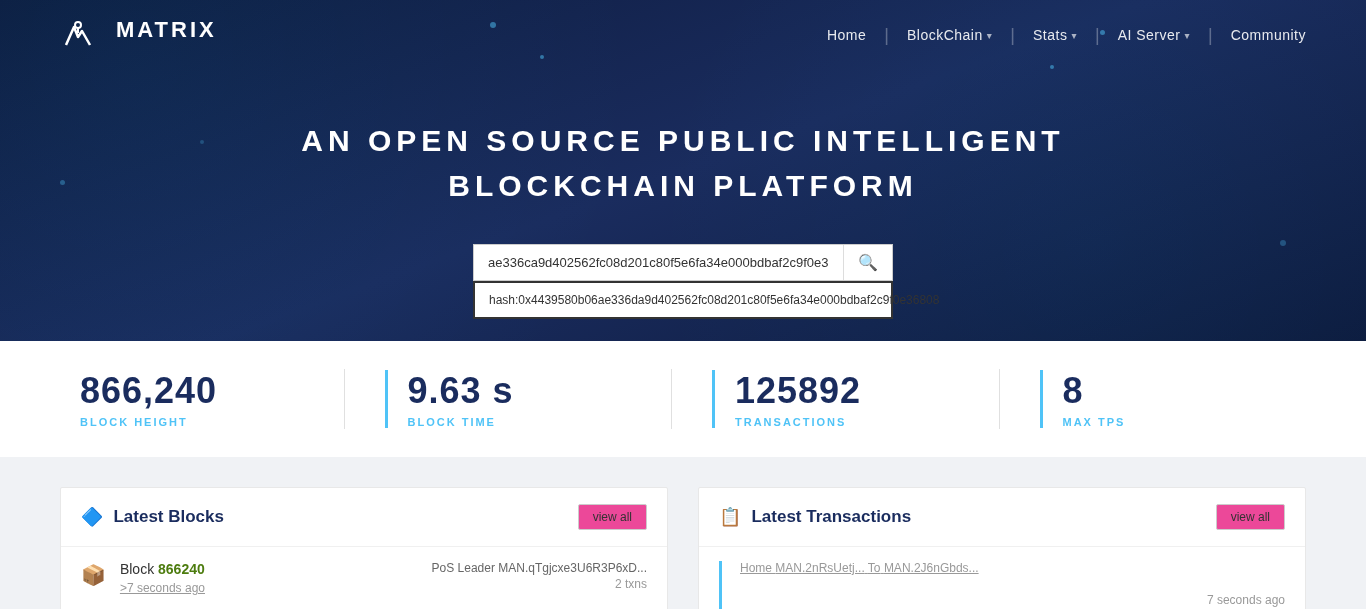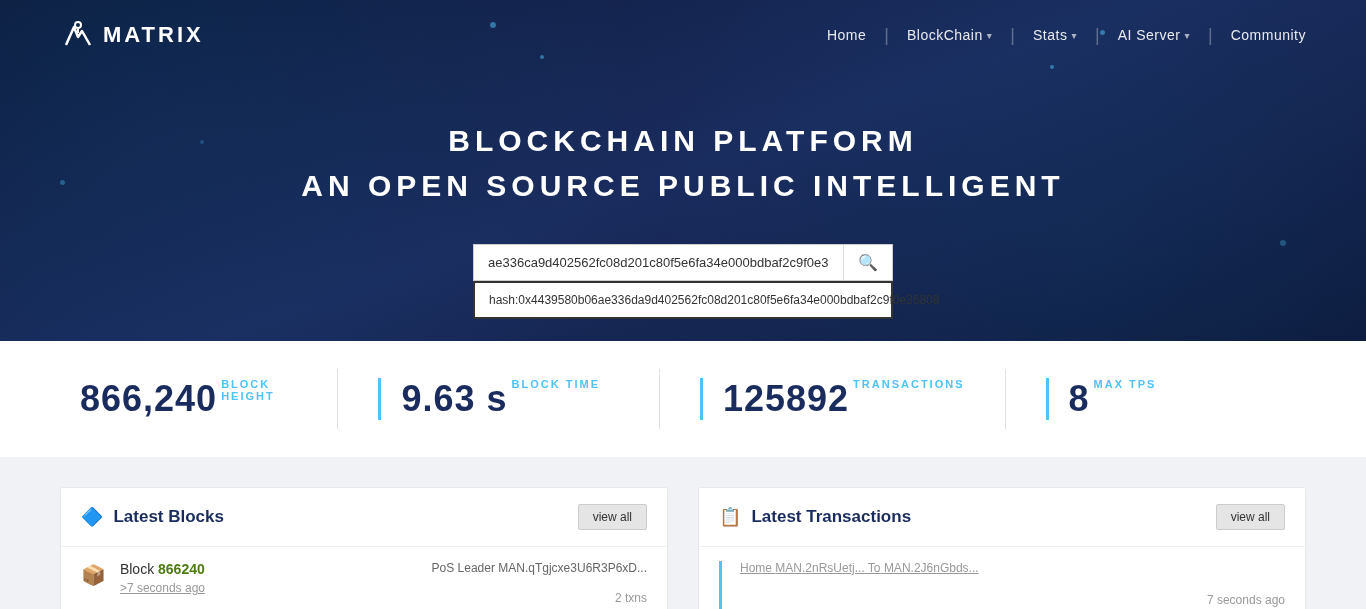--- a/index.html
+++ b/index.html
@@ -25,22 +25,22 @@
     nav {
       display: flex;
       align-items: center;
       padding: 0 60px;
       height: 70px;
       position: relative;
       z-index: 2;
     }
     .logo-area {
       display: flex;
-      align-items: center;
-      gap: 7px;
+      align-items: flex-start;
+      gap: 20px;
       margin-right: auto;
     }
     .logo-icon {
       width: 36px;
       height: 36px;
     }
     .logo-text {
       color: #fff;
       font-size: 22px;
       font-weight: 700;
@@ -140,21 +140,21 @@
     .stats-bar {
       background: #fff;
       display: flex;
       align-items: center;
       padding: 28px 80px;
       gap: 0;
     }
     .stat-item {
       flex: 1;
       display: flex;
-      flex-direction: row;
+      flex-direction: column;
       gap: 4px;
       padding-left: 20px;
       border-left: 3px solid #4fc3f7;
     }
     .stat-item:first-child { border-left: none; padding-left: 0; }
     .stat-value {
       font-size: 36px;
       font-weight: 700;
       color: #1a2c5e;
       letter-spacing: 1px;
@@ -201,21 +201,21 @@
       gap: 10px;
       font-size: 17px;
       font-weight: 700;
       color: #1a2c5e;
     }
     .panel-title-icon {
       font-size: 18px;
     }
     .view-all-btn {
       border: 1px solid #ccc;
-      background: #e5e5e5;
+      background: #ec4899;
       padding: 5px 14px;
       font-size: 12px;
       color: #333;
       cursor: pointer;
       border-radius: 2px;
     }
 
     
     .list-item {
       display: flex;
@@ -242,21 +242,21 @@
       color: #999;
       text-decoration: underline;
     }
     .item-right {
       text-align: right;
       flex-shrink: 0;
     }
     .item-detail {
       font-size: 12px;
       color: #666;
-      margin-bottom: 16px;
+      margin-bottom: 2px;
     }
     .item-txns {
       font-size: 12px;
       color: #999;
     }
     .item-time {
       font-size: 12px;
       color: #999;
       margin-bottom: 2px;
       margin-top: 32px;
@@ -339,22 +339,22 @@
           <span class="sep">|</span>
         </li>
       <li>
         <a href="#">Community</a>
       </li>
     </ul>
   </nav>
 
   <div class="hero-content">
     <div class="hero-title">
+      <div>AN OPEN SOURCE PUBLIC INTELLIGENT</div>
       <div>BLOCKCHAIN PLATFORM</div>
-      <div>AN OPEN SOURCE PUBLIC INTELLIGENT</div>
     </div>
     <div class="search-wrapper">
       <div class="search-bar">
         <input type="text" value="ae336ca9d402562fc08d201c80f5e6fa34e000bdbaf2c9f0e36808" style="">
         <button>
           <span>🔍</span>
         </button>
       </div>
       <div class="search-dropdown">hash:0x4439580b06ae336da9d402562fc08d201c80f5e6fa34e000bdbaf2c9f0e36808</div>
     </div>

